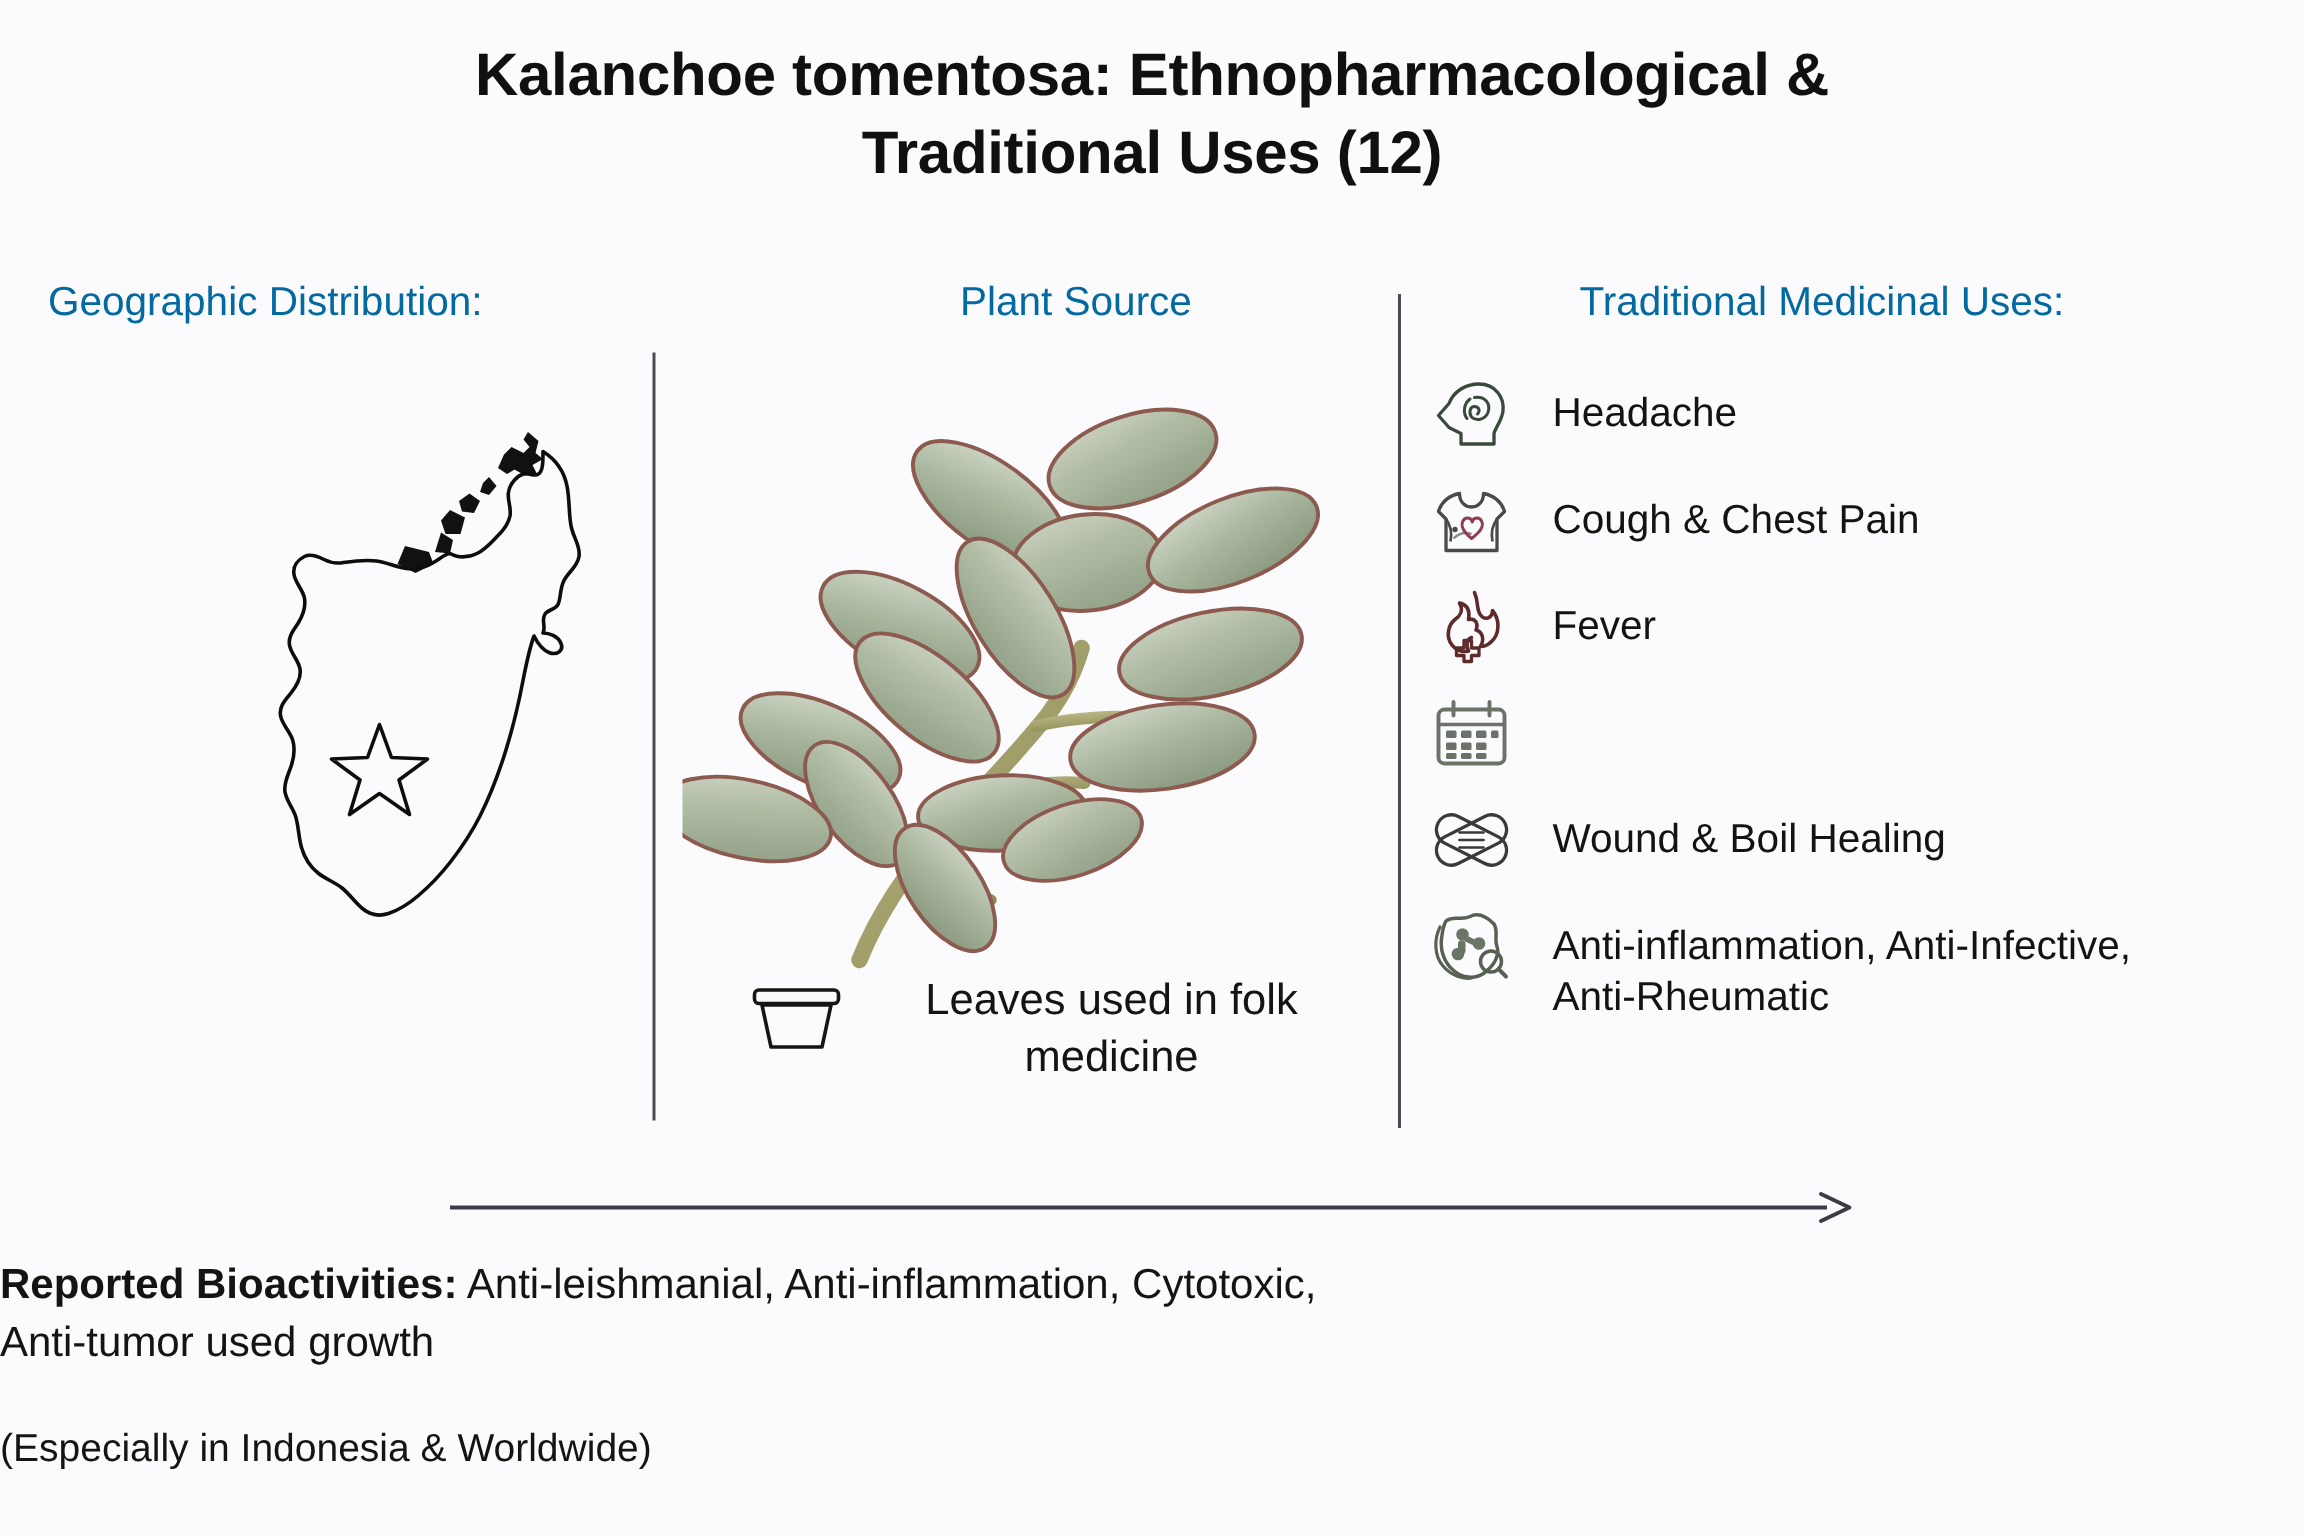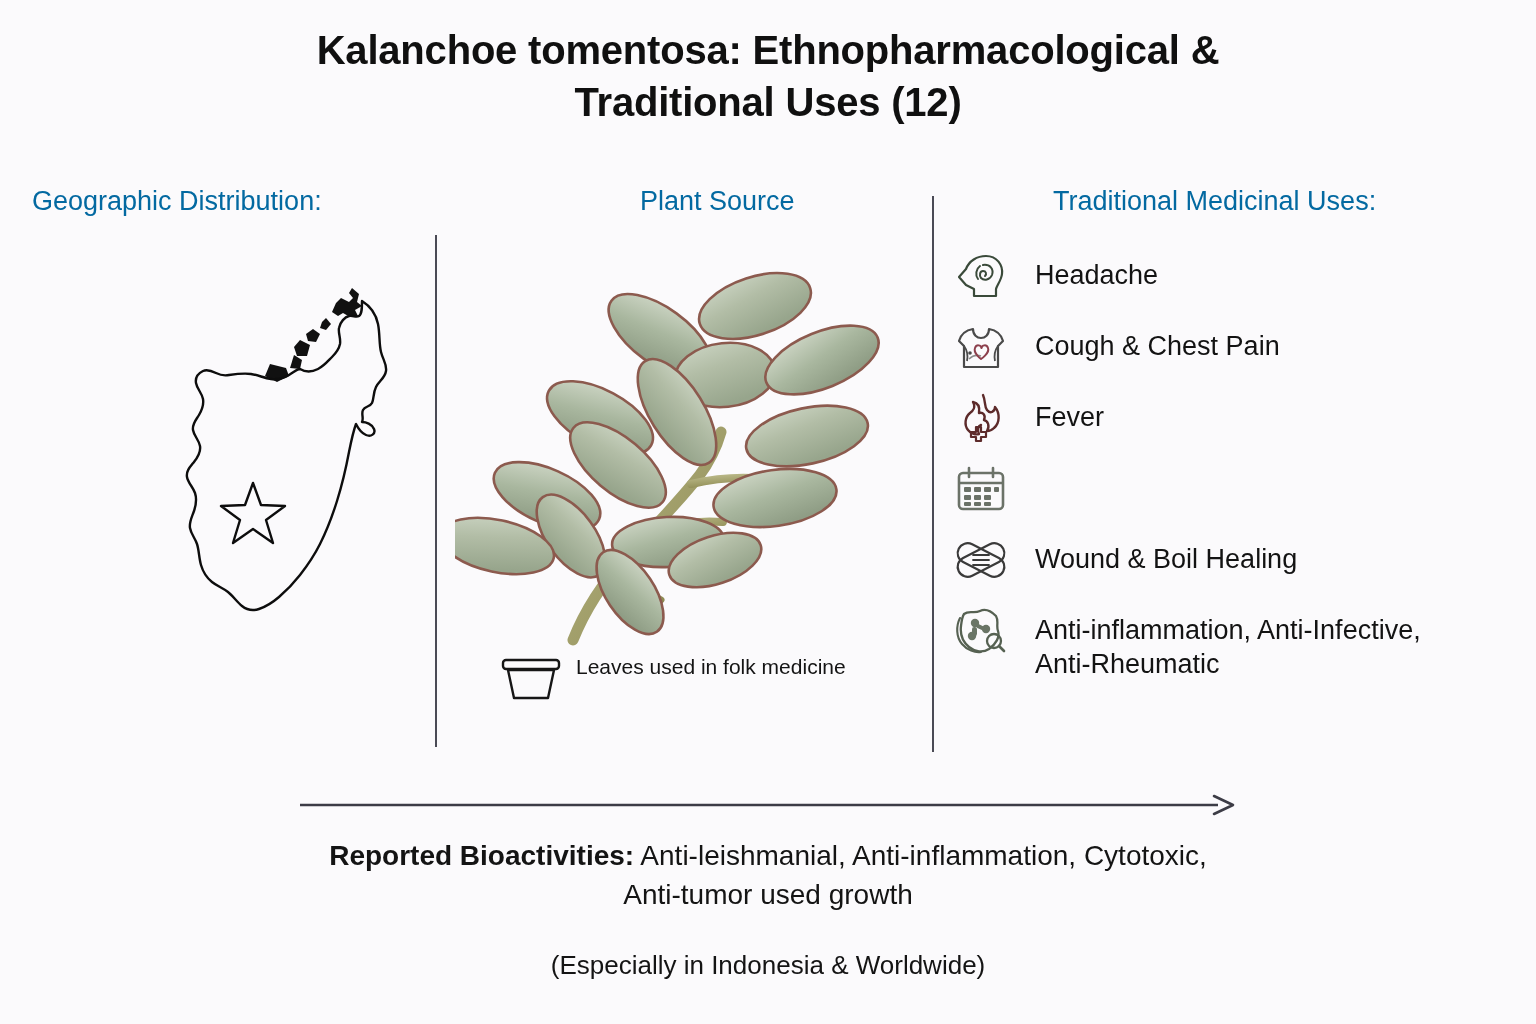--- a/index.html
+++ b/index.html
@@ -75,24 +75,24 @@
     position: absolute;
     left: 500px; top: 648px;
     width: 420px;
     display: flex;
     align-items: flex-start;
     gap: 14px;
   }
   #pot-icon { flex: 0 0 auto; margin-top: 8px; }
   #plant-caption-text {
     font-family: "Liberation Sans", sans-serif;
-    font-size: 21px;
+    font-size: 29px;
     line-height: 38px;
     color: #141414;
-    text-align: left;
+    text-align: center;
     width: 330px;
   }
 
   
   #uses-list {
     position: absolute;
     left: 953px; top: 248px;
     width: 540px;
   }
   .use-row {
@@ -124,21 +124,20 @@
     position: absolute;
     left: 300px; top: 788px;
     width: 935px; height: 34px;
   }
 
   
   #bottom-block {
     position: absolute;
     left: 0; top: 836px;
     width: 1536px;
-    text-align: center;
   }
   .bio-line {
     font-family: "Liberation Sans", sans-serif;
     font-size: 28px;
     line-height: 39px;
     color: #141414;
   }
   .bio-strong {
     font-weight: bold;
   }

